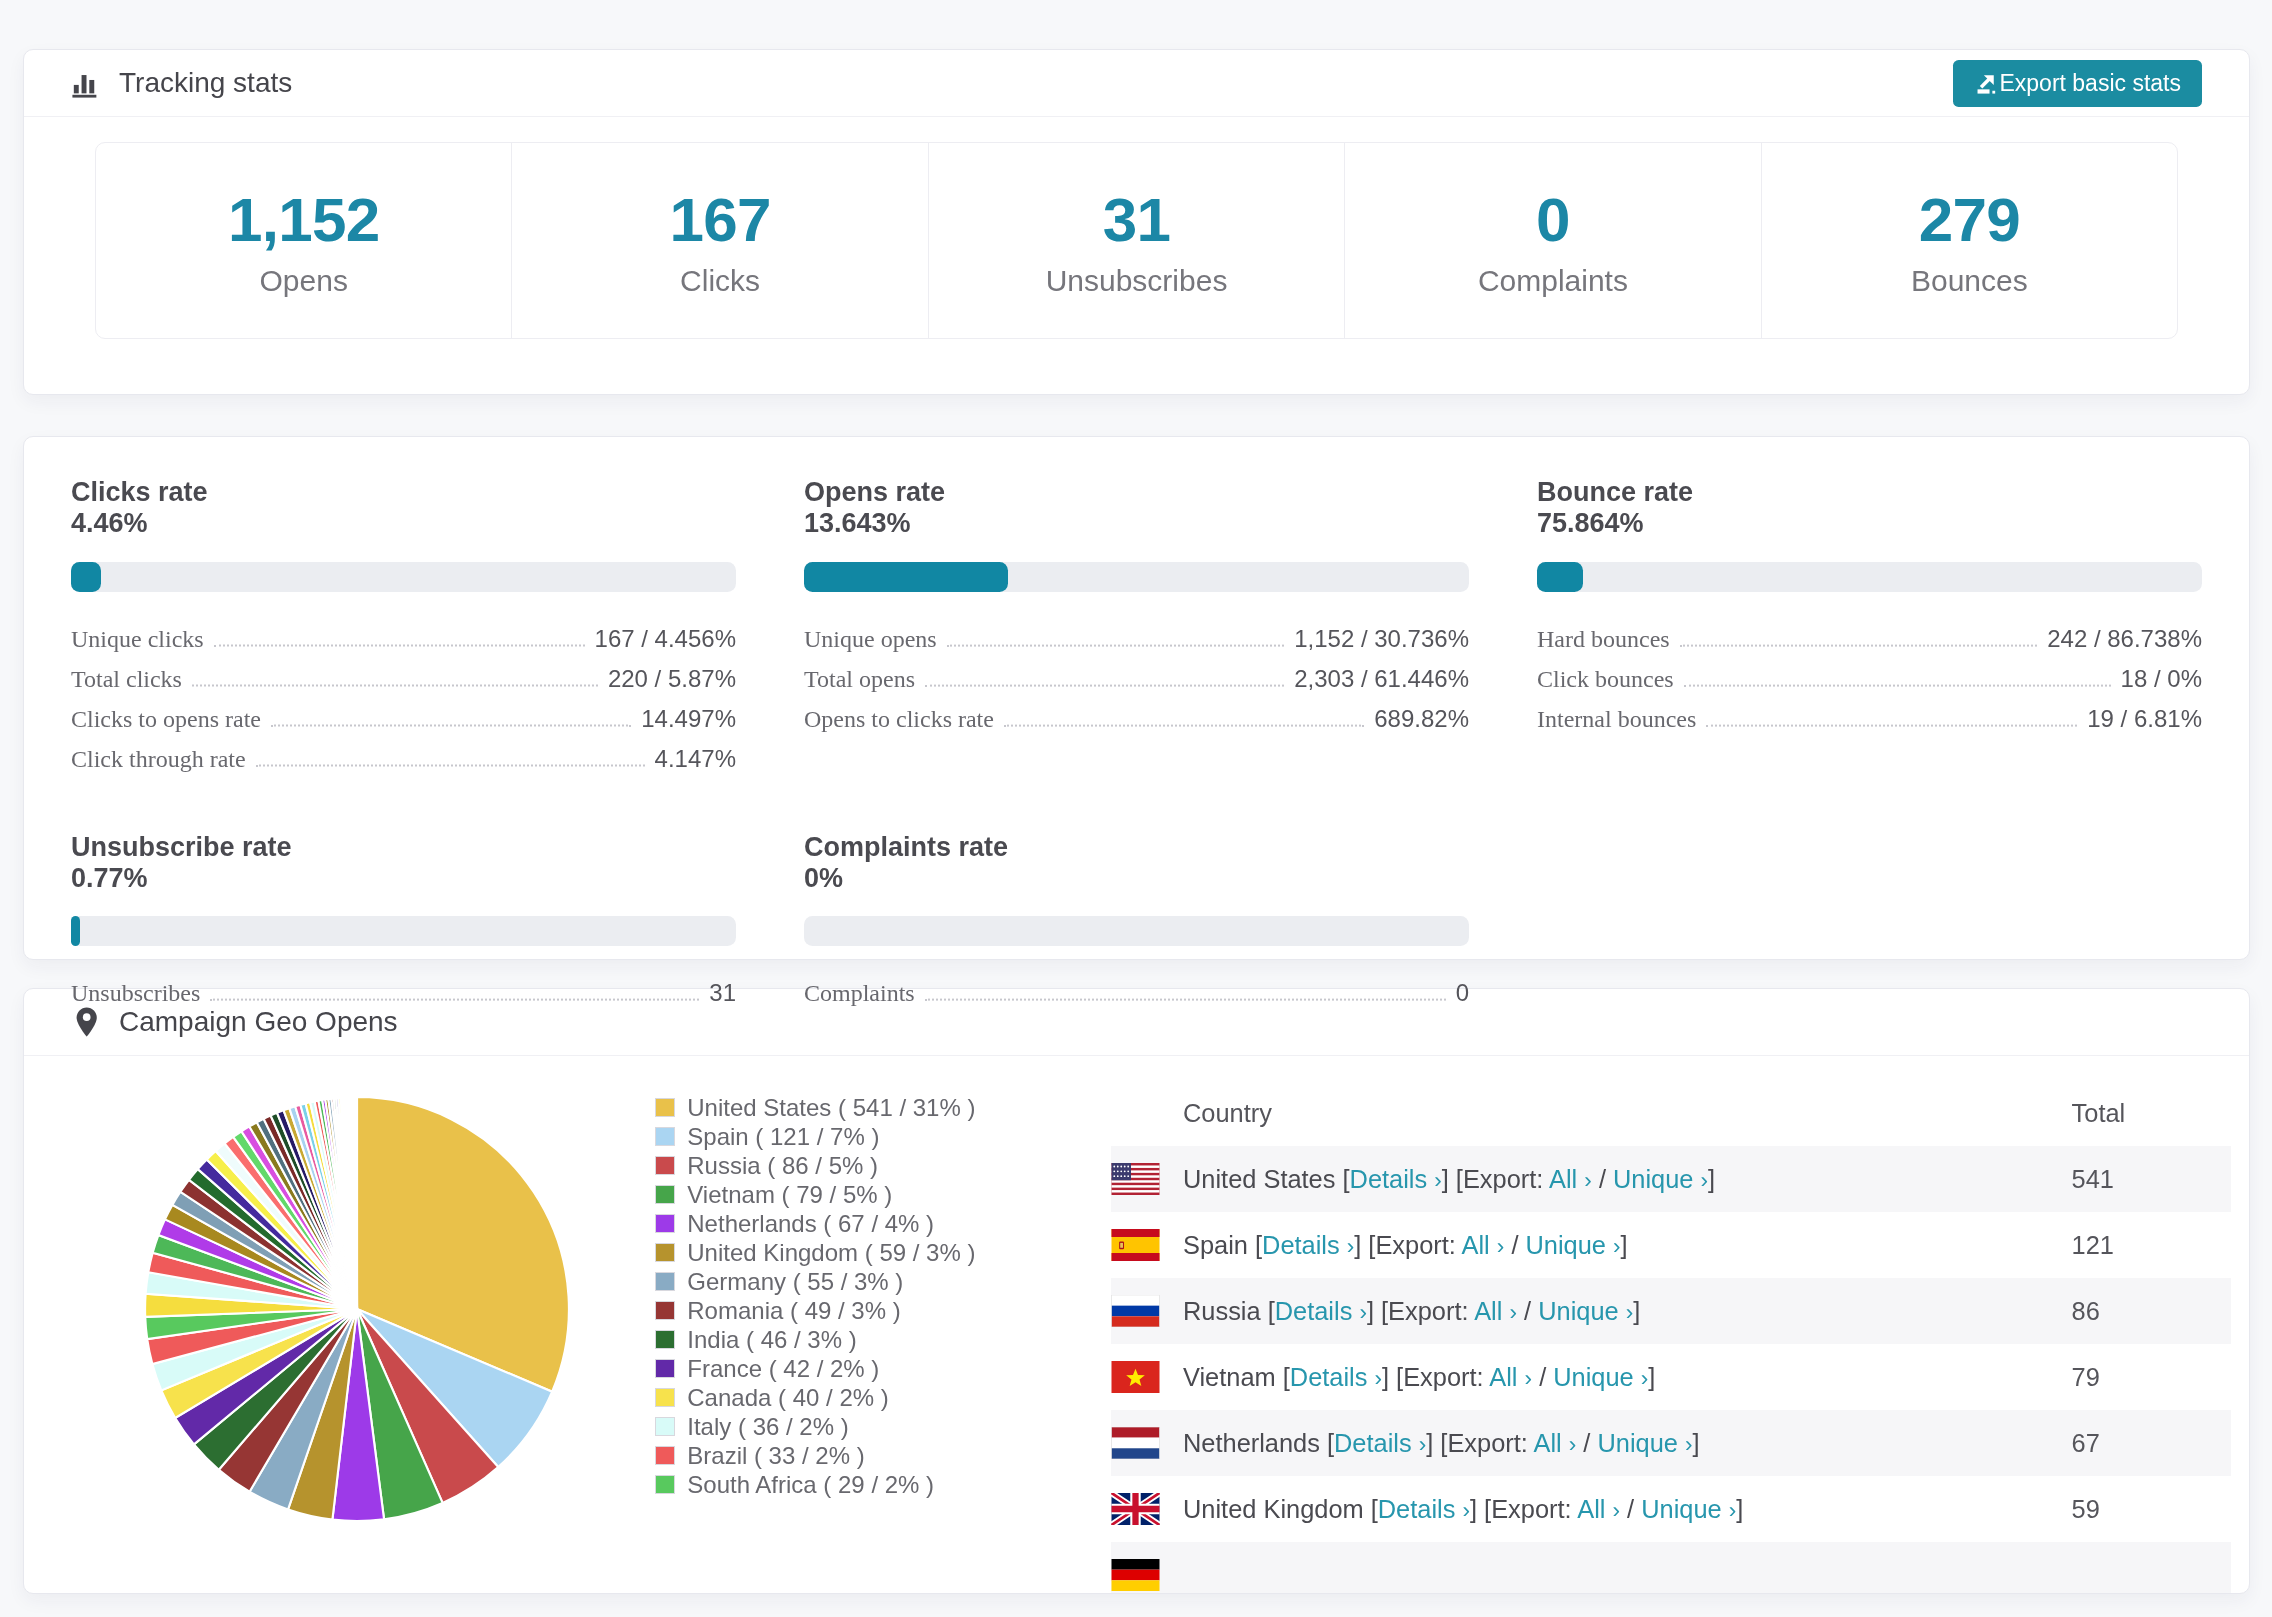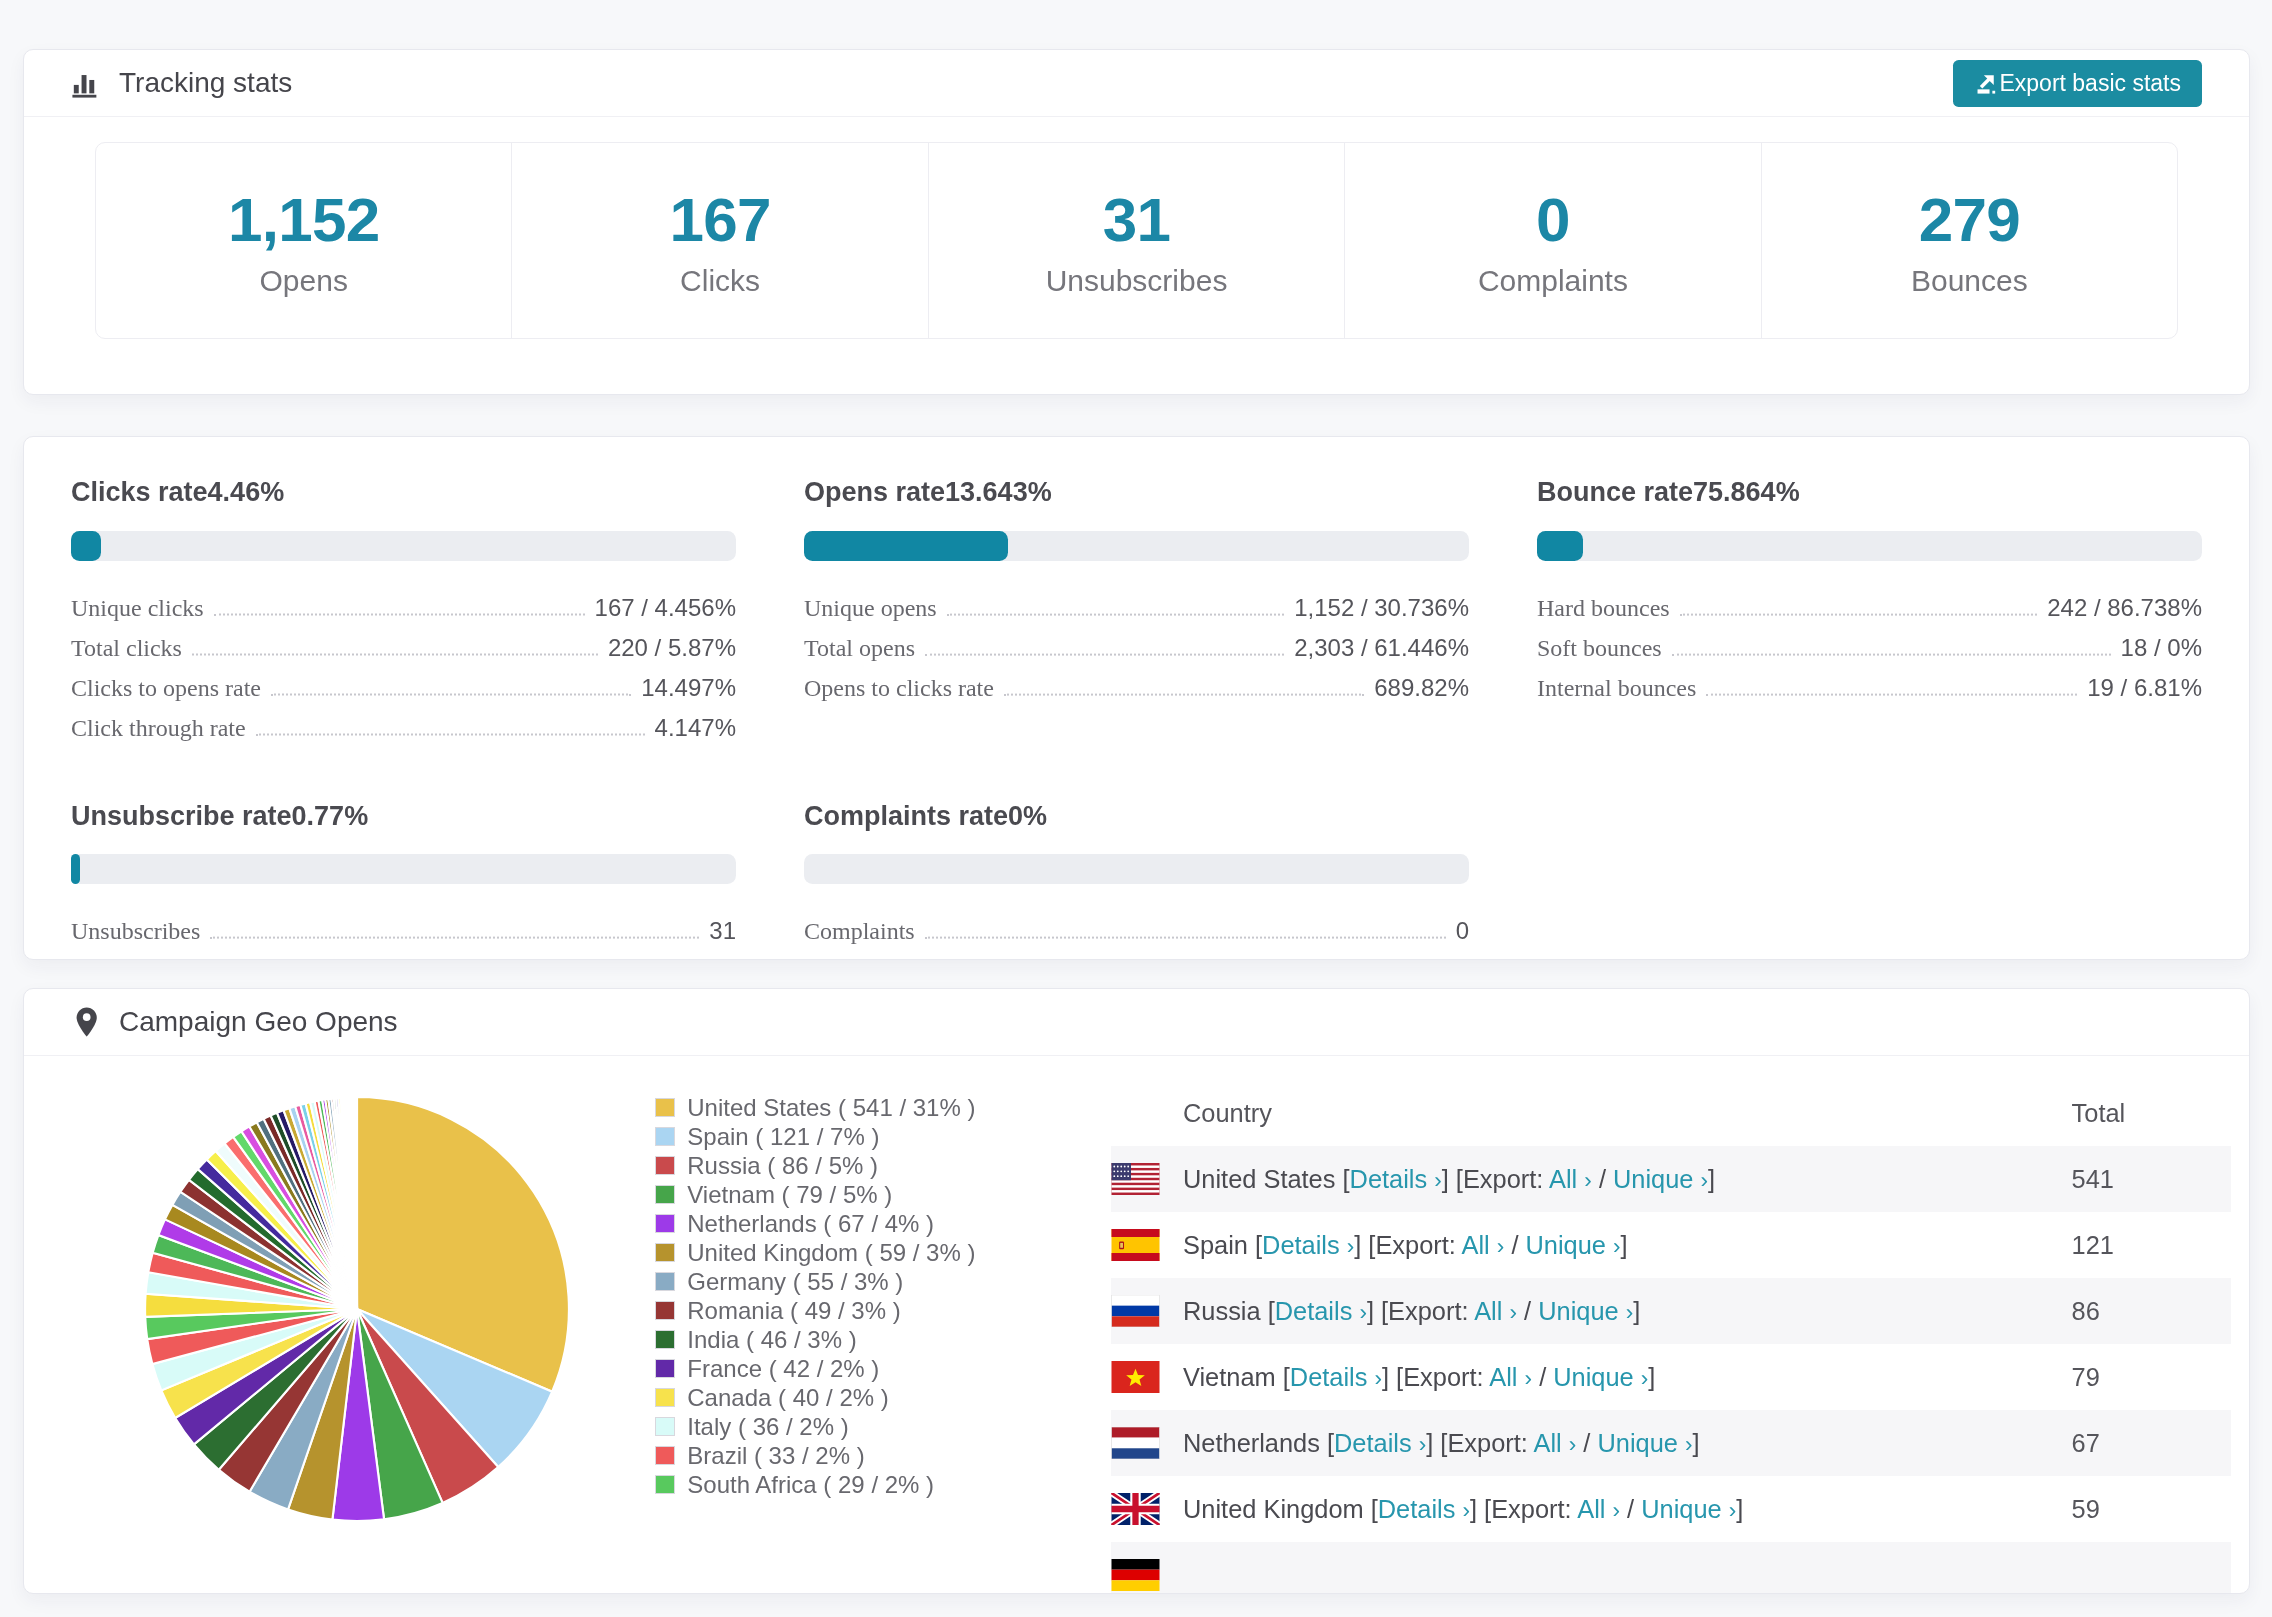--- a/index.html
+++ b/index.html
@@ -31,21 +31,21 @@
     margin:25.4px 71px 0;height:195px;
     border:1.4px solid #ededf2;border-radius:10px;display:flex;
   }
   .summary-cell{flex:1;display:flex;flex-direction:column;align-items:center;justify-content:center;border-right:1.4px solid #ededf2;}
   .summary-cell:last-child{border-right:none;}
   .stat-value{font-size:62px;font-weight:700;color:#1c87a6;letter-spacing:-0.7px;}
   .stat-label{font-size:30px;color:#76767c;margin-top:8.5px;}
   
   #card-rates{margin:41px 23px 0;height:524px;padding:40px 47px 0;}
   .rates-grid{display:grid;grid-template-columns:repeat(3,1fr);column-gap:68px;row-gap:59px;}
-  .rate-head{display:flex;justify-content:flex-start;align-items:baseline;}
+  .rate-head{display:flex;justify-content:center;align-items:baseline;flex-direction:column;}
   .rate-title{font-size:27px;font-weight:bold;color:#4a4a50;}
   .rate-value{font-size:27px;font-weight:bold;color:#4a4a50;}
   .bar{margin-top:22.6px;height:30px;background:#ebedf1;border-radius:8.5px;position:relative;}
   .bar-fill{position:absolute;left:0;top:0;height:100%;border-radius:8.5px;background:#1187a3;}
   .rate-rows{margin-top:21px;}
   .rate-row{display:flex;align-items:flex-end;height:40px;font-size:24px;}
   .rate-row .lbl{color:#68686e;white-space:nowrap;font-family:Liberation Serif, serif;}
   .rate-row .leader{flex:1;border-bottom:2.1px dotted #c7c7cd;margin:0 10px;transform:translateY(-6.4px);}
   .rate-row .val{color:#55555b;white-space:nowrap;}
   
@@ -186,21 +186,21 @@
         <div class="bar">
           <div class="bar-fill" style="width: 6.927%; min-width: 8.5px;"></div>
         </div>
         <div class="rate-rows">
           <div class="rate-row">
             <span class="lbl">Hard bounces</span>
             <span class="leader"></span>
             <span class="val">242 / 86.738%</span>
           </div>
           <div class="rate-row">
-            <span class="lbl">Soft bounces</span>
+            <span class="lbl">Click bounces</span>
             <span class="leader"></span>
             <span class="val">18 / 0%</span>
           </div>
           <div class="rate-row">
             <span class="lbl">Internal bounces</span>
             <span class="leader"></span>
             <span class="val">19 / 6.81%</span>
           </div>
         </div>
       </div>

